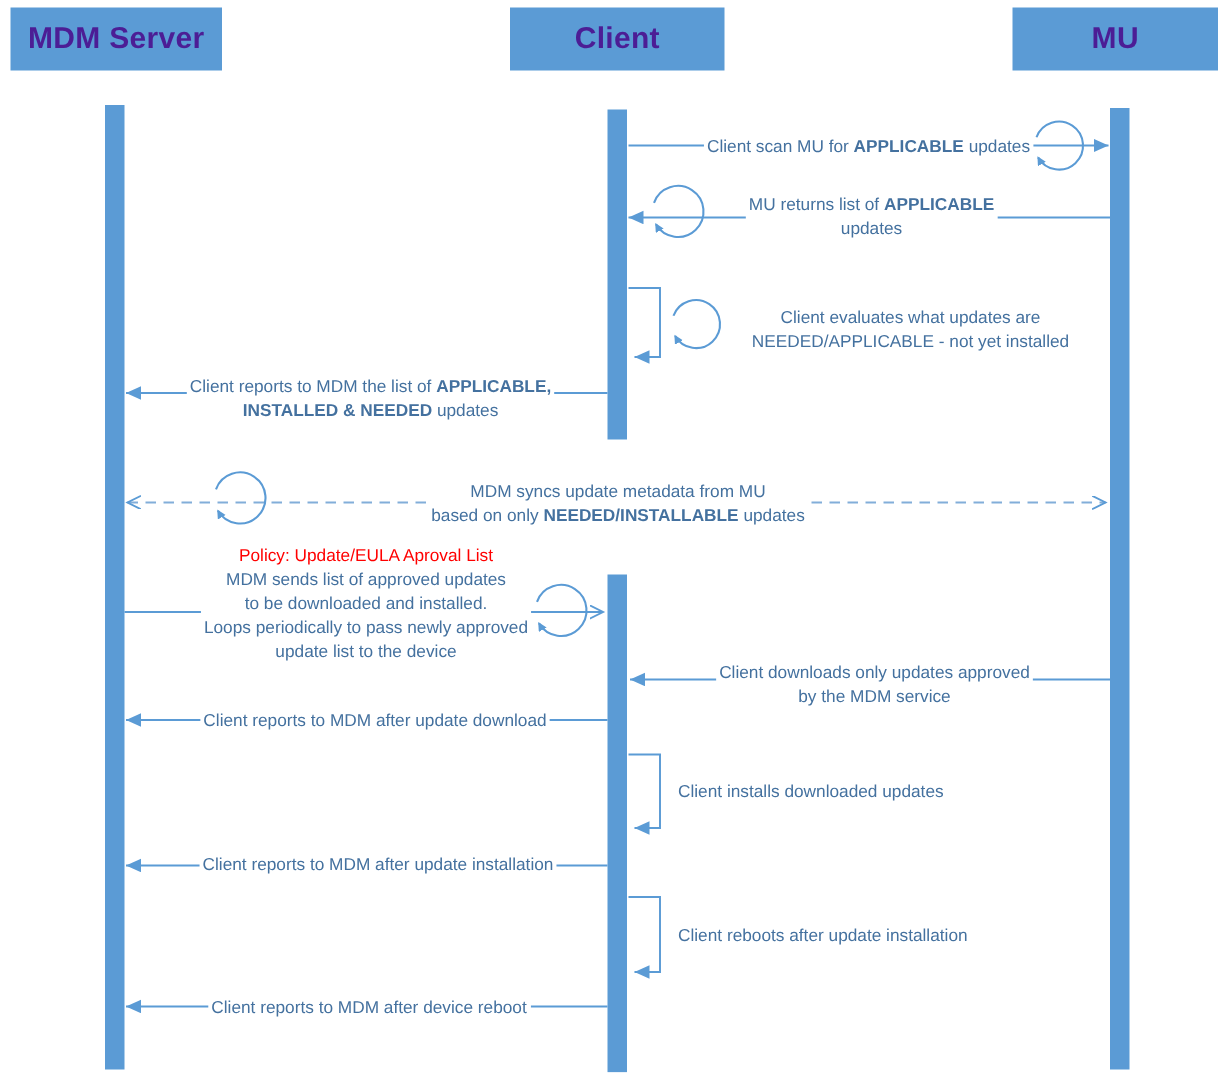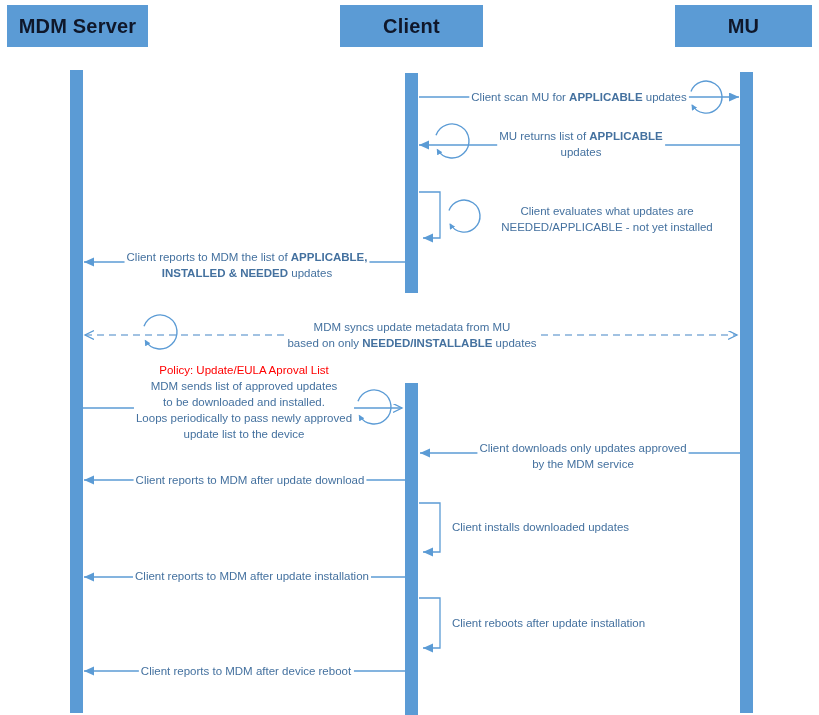--- a/index.html
+++ b/index.html
@@ -6,21 +6,21 @@
   .stage{
     position:relative;
     width:819px;height:715px;
     background:#ffffff;
     font-family:"Liberation Sans", sans-serif;
     overflow:hidden;
   }
   .hdr{
     position:absolute;
     background:#5B9BD5;
-    color:#0f172a;
+    color:#4c1d95;
     font-weight:bold;
     font-size:20px;
     display:flex;align-items:center;justify-content:center;
     letter-spacing:.2px;
   }
   svg.canvas{position:absolute;left:0;top:0;}
   text{font-family:"Liberation Sans", sans-serif;}
 </style>
 </head>
 <body>

